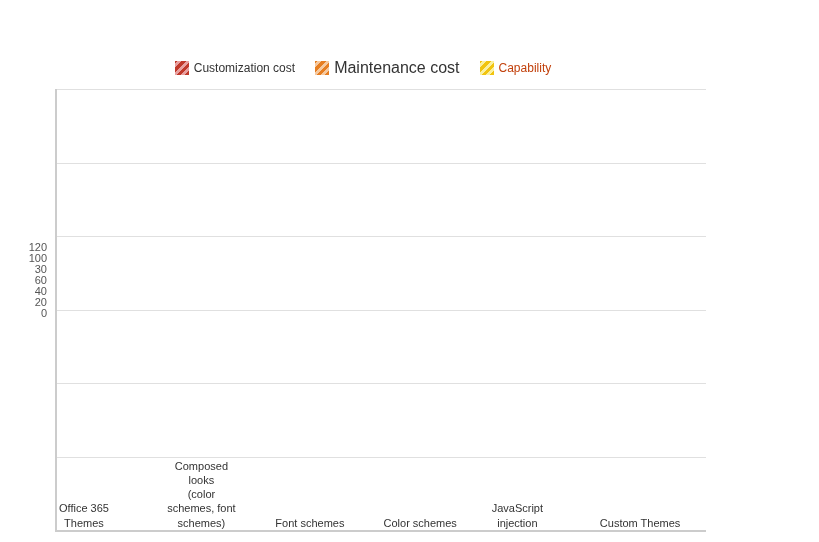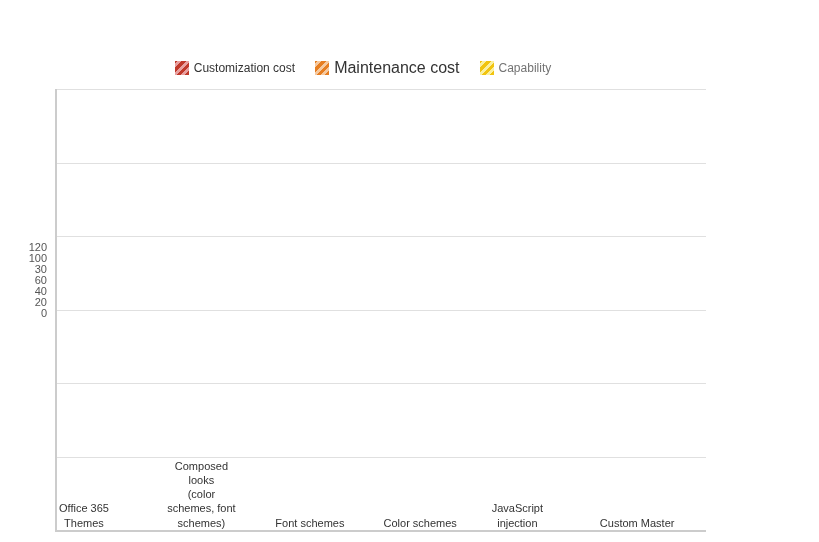--- a/index.html
+++ b/index.html
@@ -172,21 +172,21 @@
   <div class="legend-item">
         <span class="legend-swatch" style="background: repeating-linear-gradient(-45deg, rgb(192, 57, 43), rgb(192, 57, 43) 3px, rgb(232, 160, 160) 3px, rgb(232, 160, 160) 6px);"></span>
         <span style="font-size: 12px; color: rgb(51, 51, 51);">Customization cost</span>
       </div>
       <div class="legend-item">
         <span class="legend-swatch" style="background: repeating-linear-gradient(-45deg, rgb(230, 126, 34), rgb(230, 126, 34) 3px, rgb(245, 201, 160) 3px, rgb(245, 201, 160) 6px);"></span>
         <span style="font-size: 16px; color: rgb(51, 51, 51);">Maintenance cost</span>
       </div>
       <div class="legend-item">
         <span class="legend-swatch" style="background: repeating-linear-gradient(-45deg, rgb(241, 196, 15), rgb(241, 196, 15) 3px, rgb(250, 240, 160) 3px, rgb(250, 240, 160) 6px);"></span>
-        <span style="font-size: 12px; color: #737373;">Capability</span>
+        <span style="font-size: 12px; color: #c2410c;">Capability</span>
       </div>
     </div>
 
   <div class="chart-area">
     <div class="y-axis">
 
     <div class="y-label">120</div>
         <div class="y-label">100</div>
         <div class="y-label">30</div>
         <div class="y-label">60</div>
@@ -236,18 +236,18 @@
               <div class="bar bar-capability" style="height: 41.6667%;"></div>
             </div>
             <div class="x-label">JavaScript<br>injection</div>
           </div>
           <div class="group">
             <div class="bars-row">
               <div class="bar bar-customization" style="height: 83.3333%;"></div>
               <div class="bar bar-maintenance" style="height: 83.3333%;"></div>
               <div class="bar bar-capability" style="height: 83.3333%;"></div>
             </div>
-            <div class="x-label">Custom Master</div>
+            <div class="x-label">Custom Themes</div>
           </div>
         </div>
     </div>
   </div>
 </div>
 
 </body></html>

